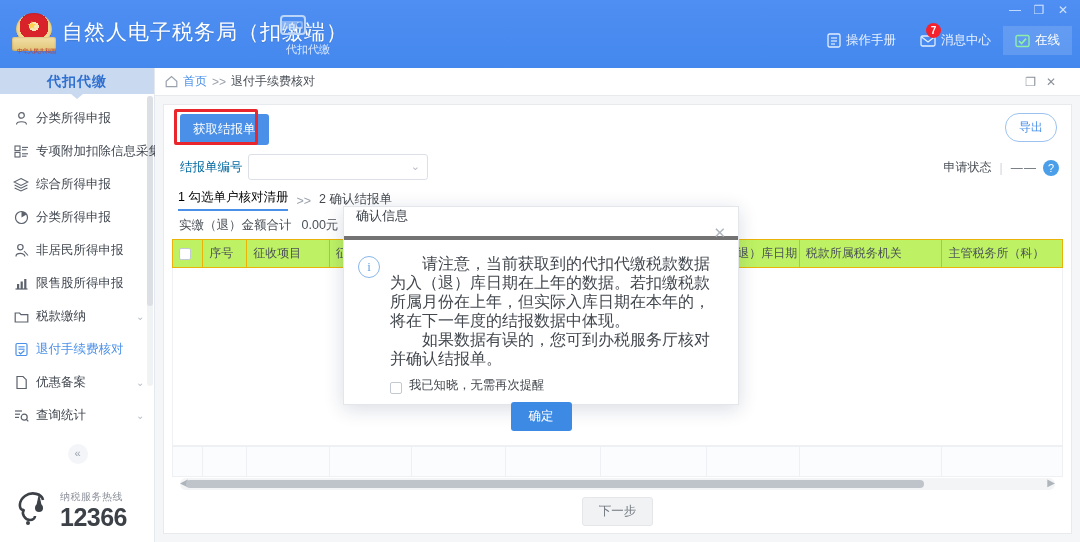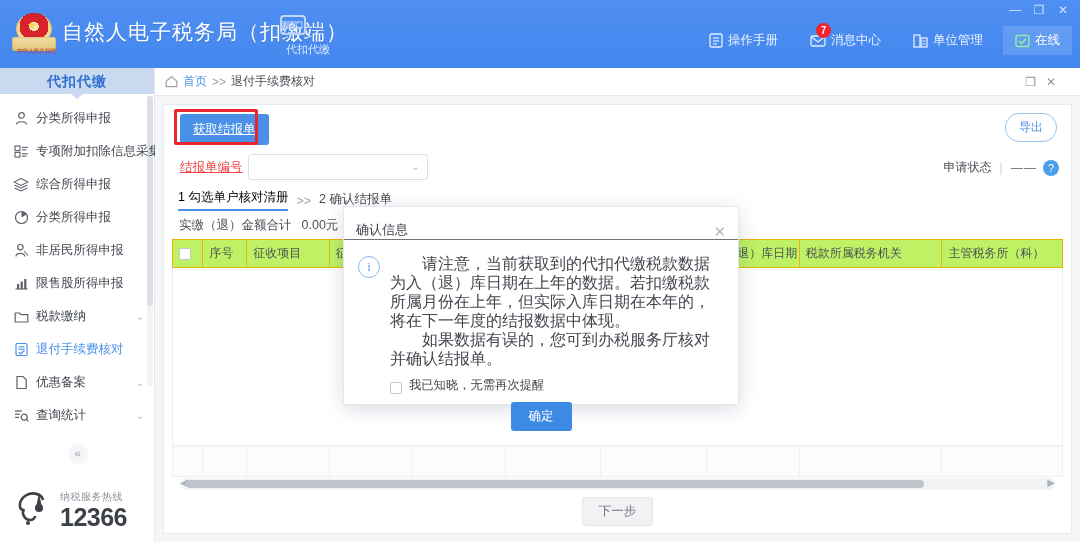--- a/index.html
+++ b/index.html
@@ -63,21 +63,21 @@
     text-align: center; cursor: pointer;
   }
   .modtab .mi { display: block; height: 26px; }
   .modtab .milabel {
     display: block; margin-top: 4px; color: #dbe9ff; font-size: 11px;
     white-space: nowrap;
   }
 
   .hdrnav {
     position: absolute; right: 8px; top: 26px;
-    display: flex; align-items: center; gap: 8px;
+    display: flex; align-items: center; gap: 0px;
   }
   .hitem {
     position: relative; display: flex; align-items: center; gap: 5px;
     padding: 6px 12px; color: #eaf2ff; font-size: 12.5px; cursor: pointer;
     white-space: nowrap;
   }
   .hitem.online { background: rgba(255,255,255,.14); }
   .hitem.online .hlbl { color: #ffffff; }
   .badge {
     position: absolute; left: 18px; top: -3px;
@@ -162,35 +162,34 @@
     position: absolute; left: 8px; top: 36px; width: 909px; height: 430px;
     background: #fff; border: 1px solid #e8eaee;
   }
 
   .toolrow { position: relative; height: 46px; }
   .getbtn {
     position: absolute; left: 16px; top: 9px;
     background: #4a90e8; color: #fff; border: none; border-radius: 3px;
     font-size: 12.5px; padding: 7px 13px; cursor: pointer;
     font-family: inherit;
-    text-decoration: underline;
   }
   .redbox {
     position: absolute; left: 10px; top: 4px; width: 84px; height: 36px;
     border: 3px solid #e8262b; border-radius: 2px; pointer-events: none;
   }
   .exportbtn {
     position: absolute; right: 14px; top: 8px;
     background: #fff; color: #4a90e8; border: 1px solid #9cc3f0; border-radius: 14px;
     font-size: 12px; padding: 5px 13px; cursor: pointer; font-family: inherit;
   }
 
   .filterrow { position: relative; height: 34px; }
   .flabel {
-    position: absolute; left: 16px; top: 8px; font-size: 12.5px; color: #ef4444; text-decoration: underline;
+    position: absolute; left: 16px; top: 8px; font-size: 12.5px; color: #0369a1;
   }
   .fselect {
     position: absolute; left: 84px; top: 3px; width: 180px; height: 26px;
     border: 1px solid #dcdfe6; border-radius: 3px; background: #fff;
     cursor: pointer;
   }
   .fselect .car {
     position: absolute; right: 7px; top: 5px; color: #b6bcc6; font-size: 11px;
   }
   .statwrap {
@@ -255,23 +254,23 @@
   }
 
   
   .modal {
     position: absolute; left: 343px; top: 206px; width: 396px; height: 199px;
     background: #fff; border: 1px solid #e3e6ea;
     box-shadow: 0 4px 18px rgba(20,40,80,.16);
     z-index: 40;
   }
   .modal .mhead {
-    height: 33px; border-bottom: 1px solid #737373;
-    display: flex; align-items: flex-end; padding: 0 12px;
-    font-size: 13px; color: #3b4048;
+    height: 33px; border-bottom: 4px solid #737373;
+    display: flex; align-items: flex-start; padding: 0 12px;
+    font-size: 13px; color: #3b4048; flex-direction: column;
   }
   .modal .mclose {
     margin-left: auto; color: #b0b6bf; font-size: 15px; cursor: pointer; line-height: 1;
   }
   .modal .mbody { padding: 14px 16px 0 14px; display: flex; gap: 10px; }
   .infoico {
     flex: 0 0 22px; width: 22px; height: 22px; border-radius: 50%;
     border: 1px solid #8ab6ea; color: #6aa3e0;
     font-size: 13px; line-height: 20px; text-align: center; margin-top: 2px;
     font-family: "Liberation Serif", serif;
@@ -340,31 +339,20 @@
         <span>
           <svg width="16" height="14" viewBox="0 0 16 14">
             <rect x="1" y="2" width="14" height="10" rx="1.5" fill="none" stroke="#e3eeff" stroke-width="1.3"></rect>
             <path d="M1.6 3 L8 8 L14.4 3" fill="none" stroke="#e3eeff" stroke-width="1.3"></path>
           </svg>
         </span>
         <span class="badge">7</span>
         <span class="hlbl">消息中心</span>
       </div>
 
-      <div class="hitem">
-        <span>
-          <svg width="15" height="15" viewBox="0 0 15 15">
-            <rect x="1" y="2" width="6" height="12" fill="none" stroke="#e3eeff" stroke-width="1.3"></rect>
-            <rect x="8" y="5" width="6" height="9" fill="none" stroke="#e3eeff" stroke-width="1.3"></rect>
-            <line x1="9.5" y1="8" x2="12.5" y2="8" stroke="#e3eeff" stroke-width="1.1"></line>
-            <line x1="9.5" y1="11" x2="12.5" y2="11" stroke="#e3eeff" stroke-width="1.1"></line>
-          </svg>
-        </span>
-        <span class="hlbl">单位管理</span>
-      </div>
 
       <div class="hitem online">
         <span>
           <svg width="15" height="14" viewBox="0 0 15 14">
             <rect x="1" y="1.5" width="13" height="11" rx="1.5" fill="none" stroke="#8ef0a8" stroke-width="1.4"></rect>
             <path d="M4 7 L6.6 9.6 L11 4.6" fill="none" stroke="#8ef0a8" stroke-width="1.7"></path>
           </svg>
         </span>
         <span class="hlbl">在线</span>
       </div>

